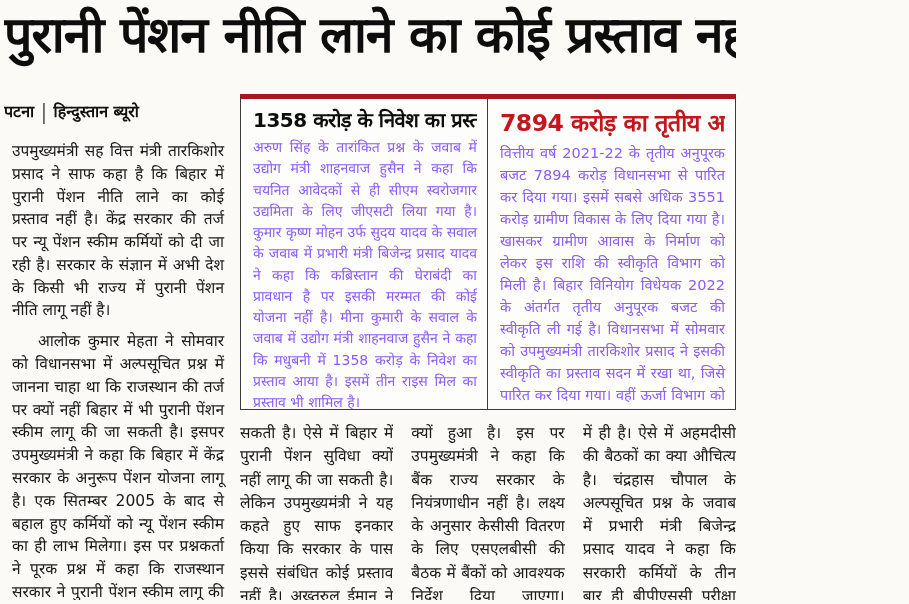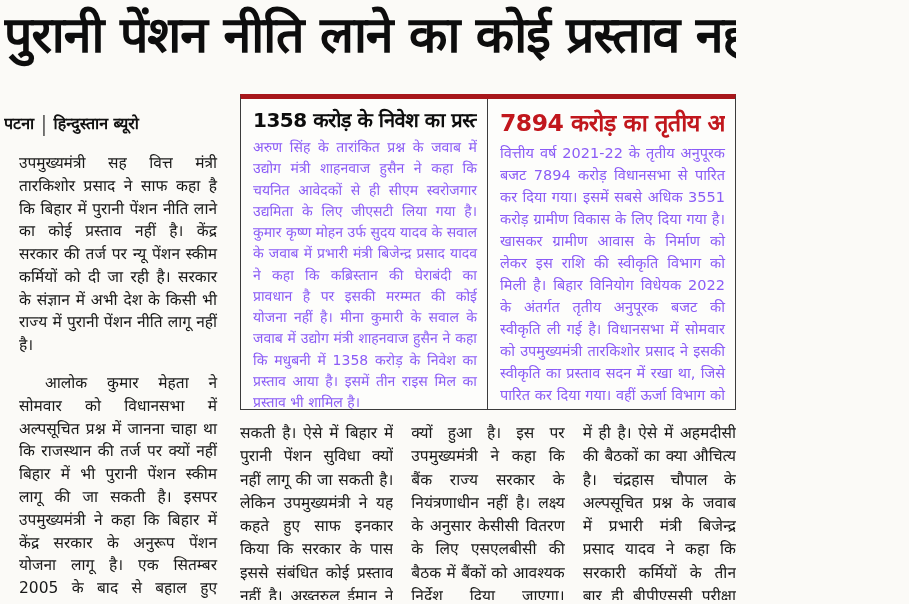--- a/index.html
+++ b/index.html
@@ -23,29 +23,29 @@
     height: 92px;
   }
 
   
   .content { display: flex; height: 506px; gap: 8px; }
 
   .left-stack { width: 228px; flex: 0 0 228px; overflow: hidden; }
   .byline {
     font-weight: bold;
     font-size: 16px;
-    margin: 18px 0 18px 0;
+    margin: 6px 0 18px 0;
     color: #111;
     display: flex; align-items: center; gap: 7px;
     white-space: nowrap;
   }
   .byline .sep { font-weight: 400; color: #333; transform: scaleY(1.3); }
 
   .lead-col { font-size: 15.5px; line-height: 1.47; text-align: justify; color: #191919; }
-  .lead-col p { margin: 15px; }
+  .lead-col p { margin: 8px; }
   .lead-col p.indent { text-indent: 26px; }
 
   .right-area { flex: 1; display: flex; flex-direction: column; overflow: hidden; }
 
   
   .boxes {
     display: flex;
     border: 1.5px solid #3c3c3c;
     border-top: 5px solid var(--accent-red, #a8171b);
     height: 316px;

